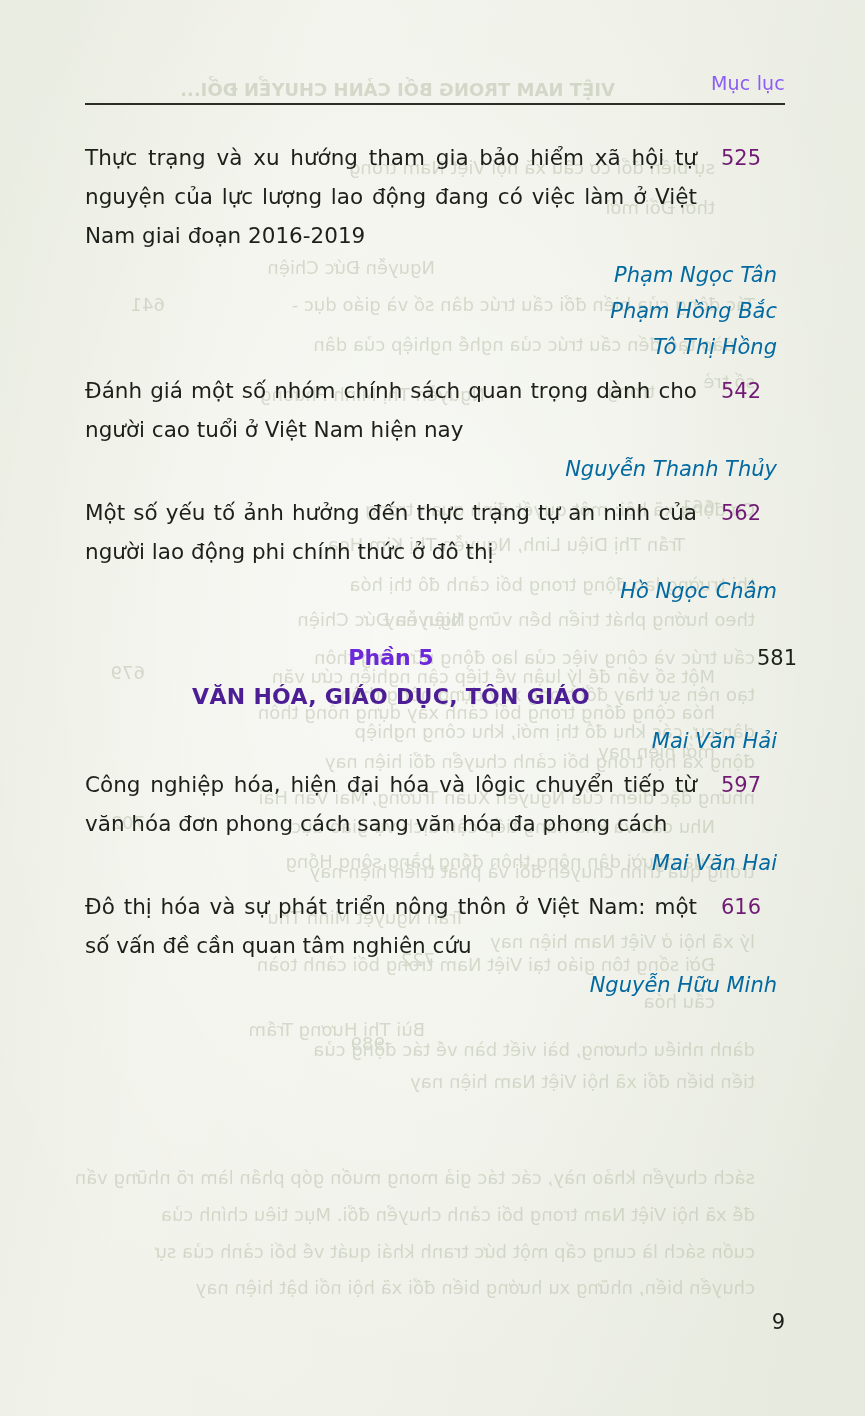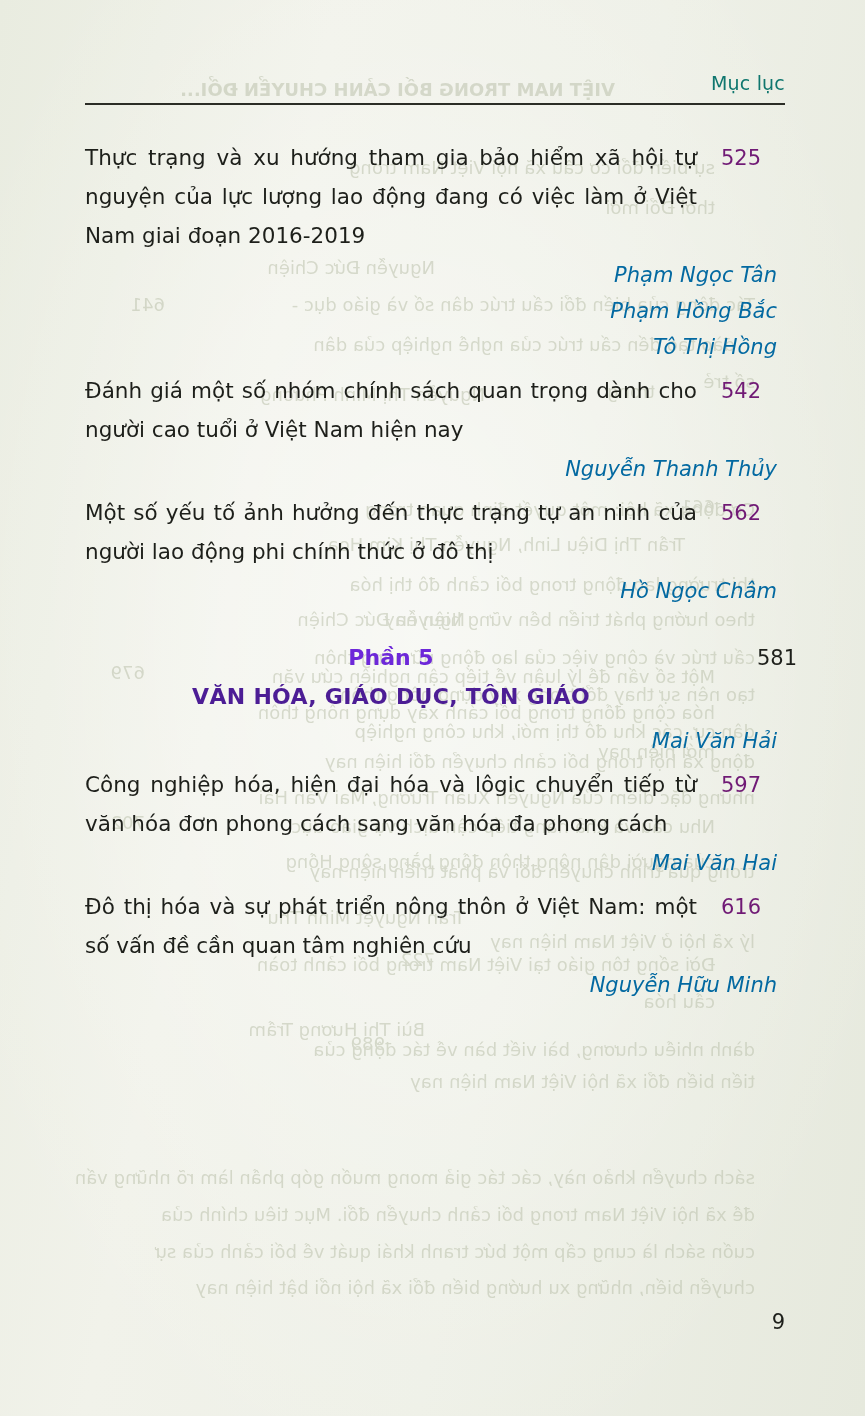--- a/index.html
+++ b/index.html
@@ -51,21 +51,21 @@
     position: absolute;
     left: 85px;
     top: 72px;
     width: 700px;
     display: flex;
     justify-content: flex-end;
     align-items: baseline;
   }
   .header-title {
     font-size: 19px;
-    color: #0f766e;
+    color: #8b5cf6;
     letter-spacing: 0.2px;
   }
   .header-rule {
     position: absolute;
     left: 85px;
     top: 103px;
     width: 700px;
     height: 1.6px;
     background: #2b2d26;
   }

